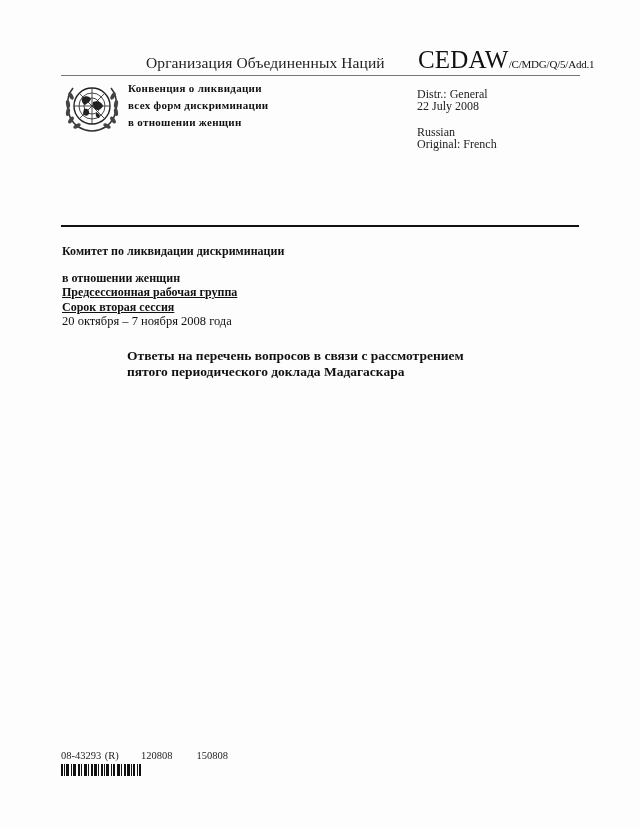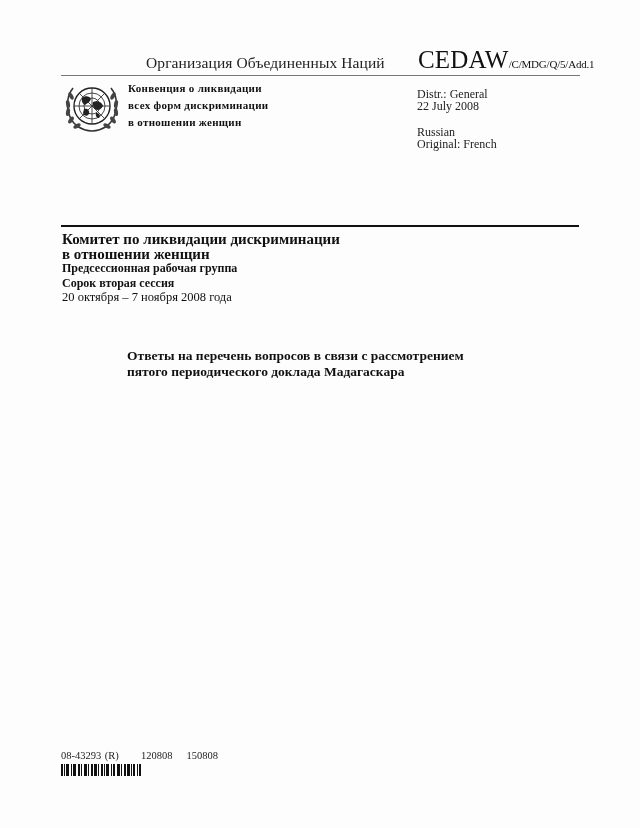--- a/index.html
+++ b/index.html
@@ -49,35 +49,35 @@
 
   .rule-thick {
     left: 61px; top: 225px; width: 518px; height: 2px;
     background: #111;
   }
 
   .committee {
     left: 62px; top: 232px;
     font-size: 12px; line-height: 14.5px;
   }
-  .committee .b-small { font-weight: bold; font-size: 15px; }
-  .committee .b { font-weight: bold; font-size: 12px; }
+  .committee .b-small { font-weight: bold; font-size: 12px; margin-top: 12px; }
+  .committee .b { font-weight: bold; font-size: 12px; text-decoration: underline; }
   .committee .n { font-size: 12.5px; }
 
   .doc-title {
     left: 127px; top: 348px;
     font-weight: bold; font-size: 13.5px; line-height: 16px;
   }
 
   .footer-ref {
     left: 61px; top: 750px;
     font-size: 10.5px; color: #222;
     word-spacing: 1px;
   }
-  .footer-ref span { margin-right: 14px; }
+  .footer-ref span { margin-right: 24px; }
   .footer-ref span:first-child { margin-right: 22px; }
 
   .barcode {
     left: 61px; top: 764px; width: 90px; height: 12px;
     display: flex; gap: 0;
   }
   .barcode i { display: block; height: 100%; background: #111; }
   .barcode i.w { background: transparent; }
 </style>
 </head>

